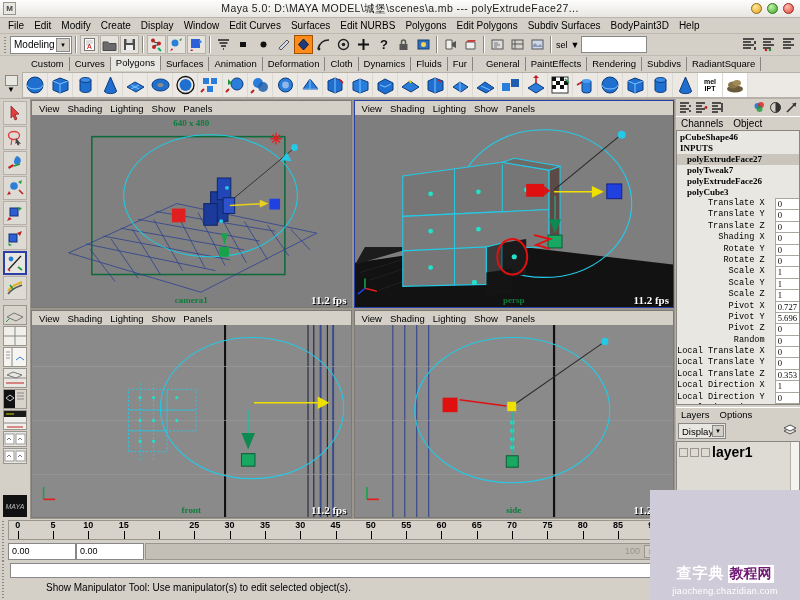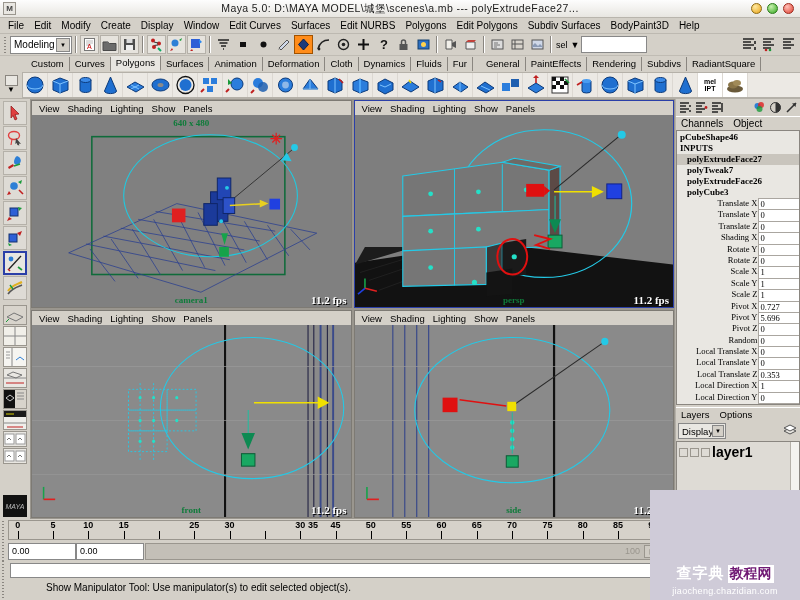--- a/index.html
+++ b/index.html
@@ -174,23 +174,23 @@
   }
   .cb-rows { flex:1; padding-top:1px; }
   .cb-head {
     font-family:"Liberation Serif",serif; font-weight:bold; font-size:9px;
     padding:0 0 0 3px; line-height:11px; white-space:nowrap;
   }
   .cb-head.indent { padding-left:10px; }
   .cb-head.sel { background:#c9c5bd; }
   .cb-attr { display:flex; height:11.4px; align-items:stretch;}
   .cb-attr .nm {
-    flex:1; text-align:right; padding-right:0;
-    font-family:Liberation Serif, serif; font-size:8.6px; line-height:11px;
-    white-space:nowrap; overflow:hidden;margin-left:18px;
+    flex:1; text-align:right; padding-right:10px;
+    font-family:Liberation Mono, monospace; font-size:8.6px; line-height:11px;
+    white-space:nowrap; overflow:hidden;
   }
   .cb-attr .vl {
     width:54px; flex:0 0 54px; background:#fff; border:1px solid #aaa6a0;
     border-right:none; border-bottom:none;
     font-size:8.6px; line-height:10px; padding-left:2px;
     font-family:"Liberation Serif",serif;
   }
   .cb-scroll {
     width:13px; flex:0 0 13px; background:#e4e1db; border-left:1px solid #b5b1a9;
     display:flex; flex-direction:column; align-items:center;
@@ -1258,21 +1258,21 @@
           <div class="ticklabel" style="left: 10.9%;">10</div>
           <div class="tick" style="left: 15.75%;"></div>
           <div class="ticklabel" style="left: 15.75%;">15</div>
           <div class="tick" style="left: 20.6%;"></div>
           <div class="ticklabel" style="left: 20.6%; margin-top: 40px;">20</div>
           <div class="tick" style="left: 25.45%;"></div>
           <div class="ticklabel" style="left: 25.45%;">25</div>
           <div class="tick" style="left: 30.3%;"></div>
           <div class="ticklabel" style="left: 30.3%;">30</div>
           <div class="tick" style="left: 35.15%;"></div>
-          <div class="ticklabel" style="left: 35.15%; margin-left: 48px;">35</div>
+          <div class="ticklabel" style="left: 35.15%;">35</div>
           <div class="tick" style="left: 40%;"></div>
           <div class="ticklabel" style="left: 40%;">30</div>
           <div class="tick" style="left: 44.85%;"></div>
           <div class="ticklabel" style="left: 44.85%;">45</div>
           <div class="tick" style="left: 49.7%;"></div>
           <div class="ticklabel" style="left: 49.7%;">50</div>
           <div class="tick" style="left: 54.55%;"></div>
           <div class="ticklabel" style="left: 54.55%;">55</div>
           <div class="tick" style="left: 59.4%;"></div>
           <div class="ticklabel" style="left: 59.4%;">60</div>

